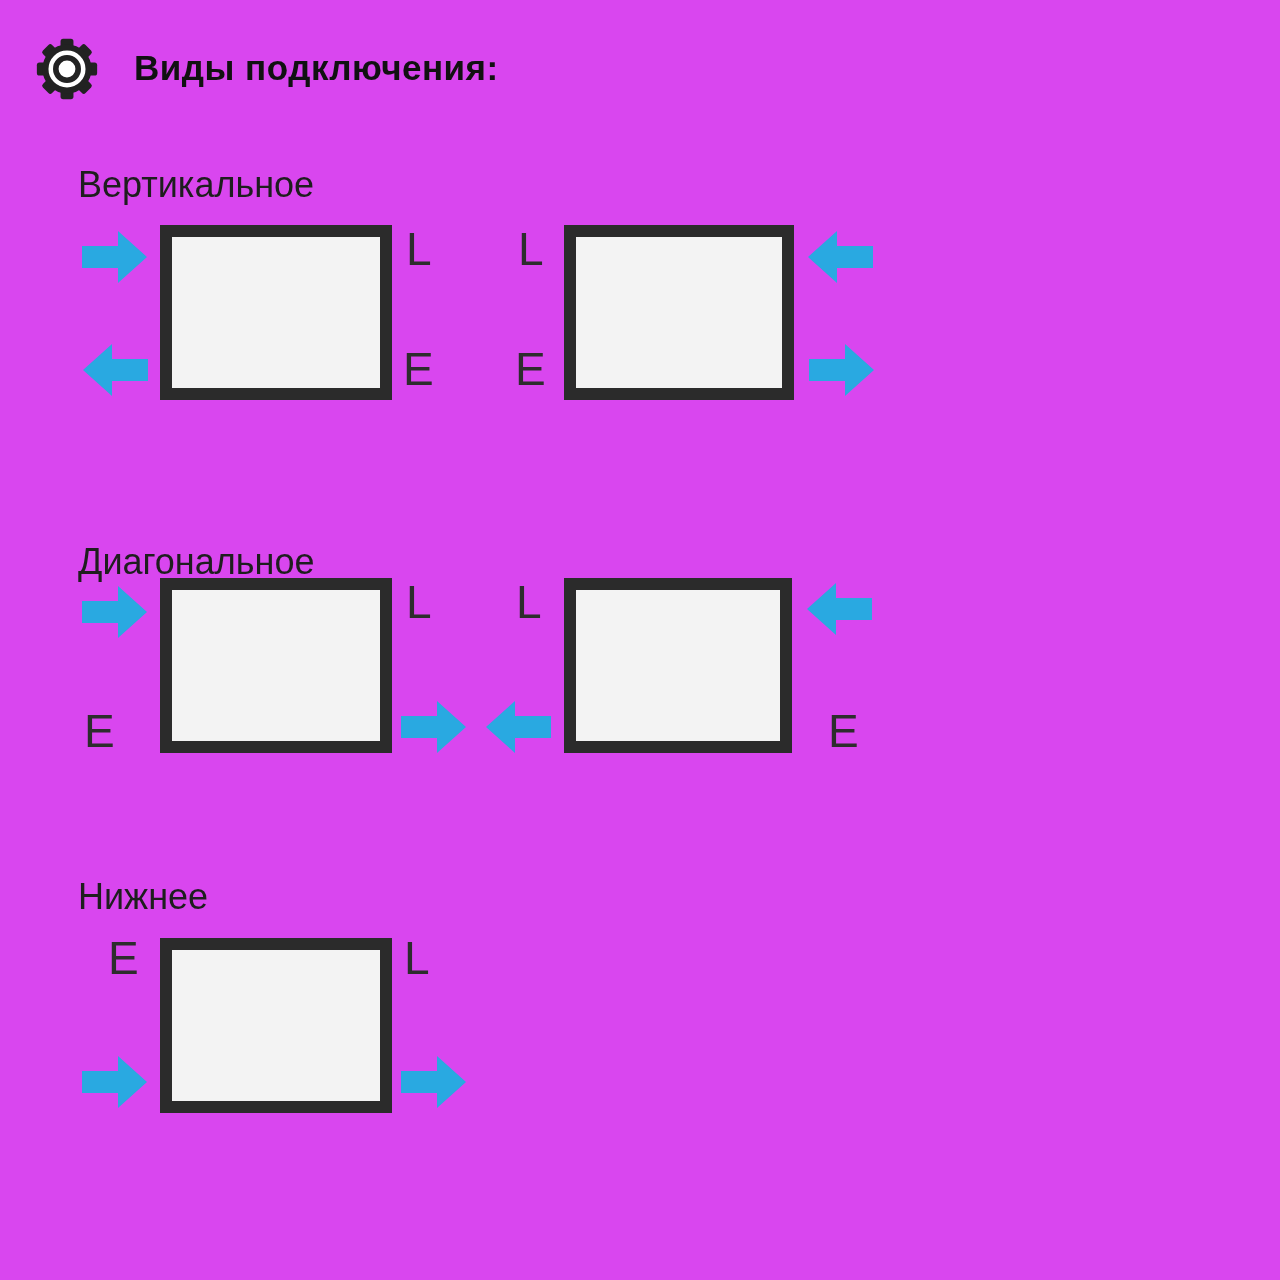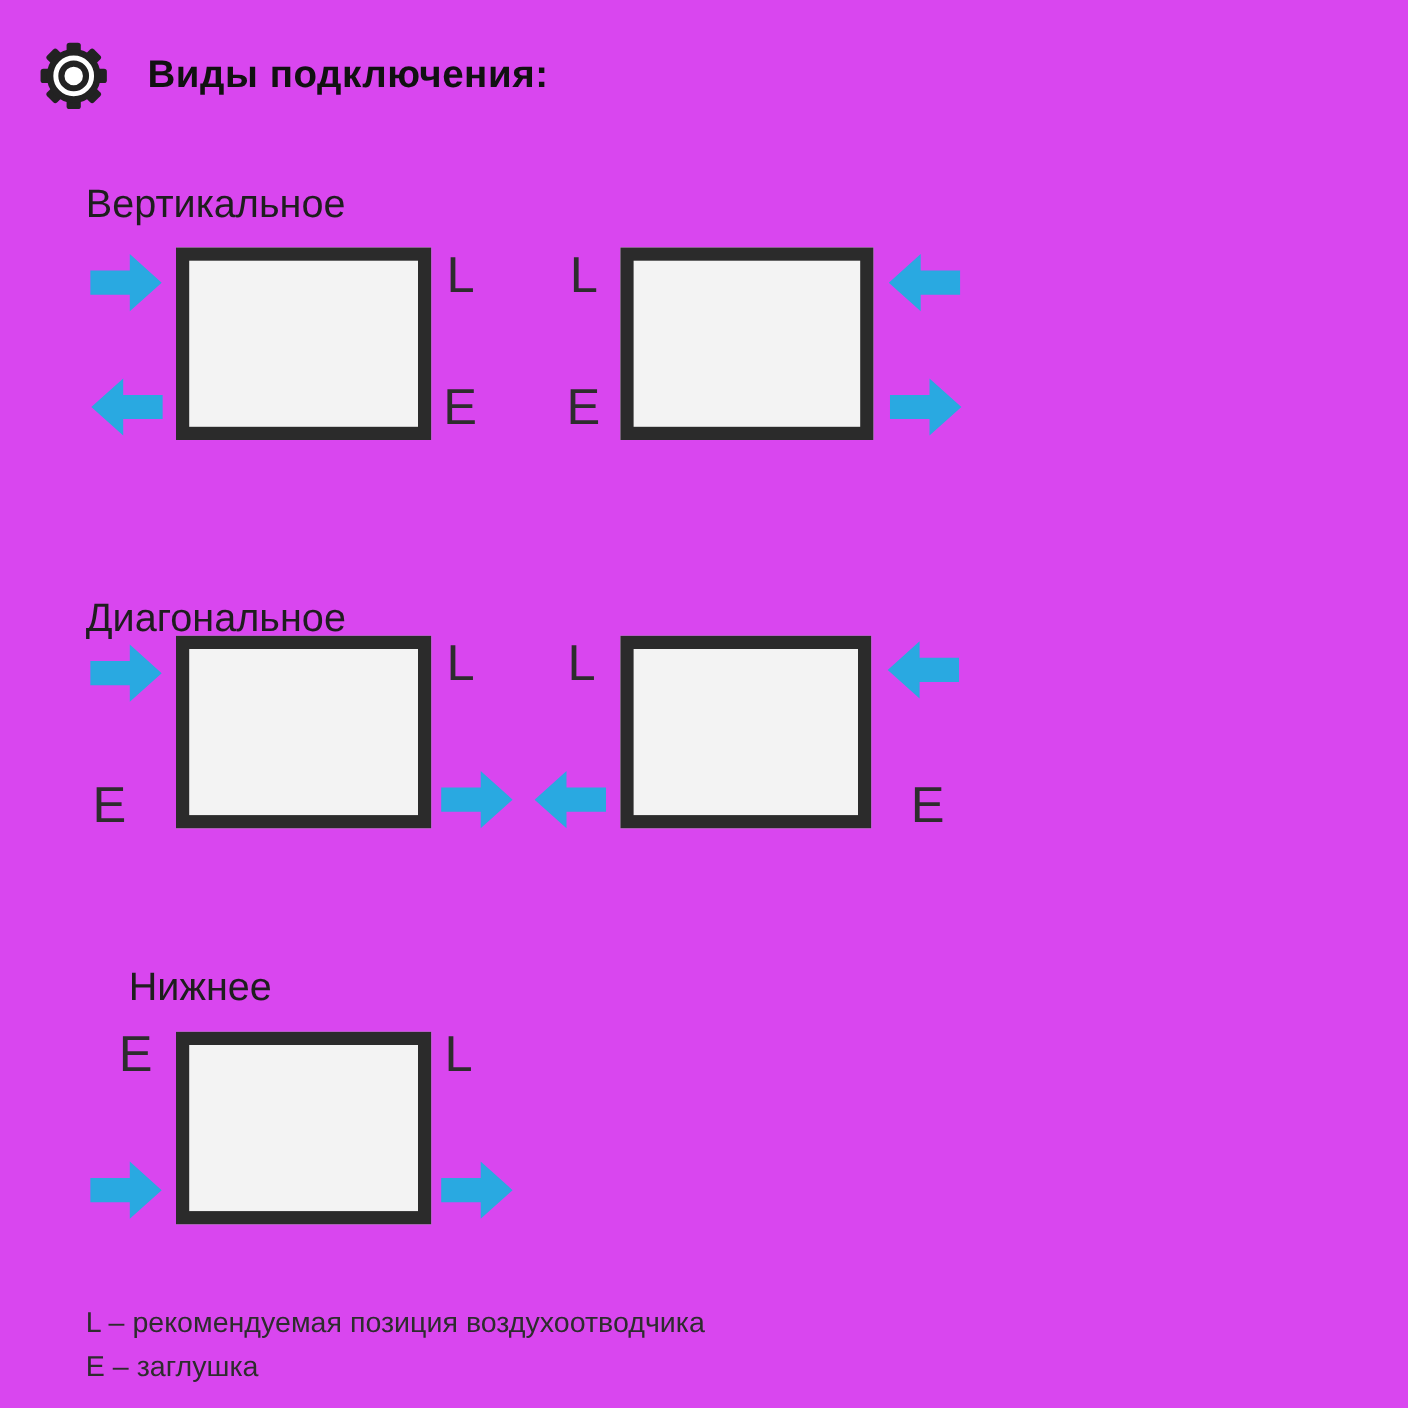--- a/index.html
+++ b/index.html
@@ -97,34 +97,30 @@
       </svg>
   </div>
   <div class="rad-box" style="left:564px;top:578px;width:228px;"></div>
   <div class="flow-arrow" style="left:806px;top:581px;">
     <svg viewBox="0 0 66 56">
         <polygon points="66,17 30,17 30,2 1,28 30,54 30,39 66,39" fill="#29a9e1"></polygon>
       </svg>
   </div>
   <div class="port-letter" style="left:828px;top:708px;">E</div>
 
-  <div class="section-label" style="left:78px;top:876px;margin-left:39px;">Нижнее</div>
+  <div class="section-label" style="left:78px;top:876px;">Нижнее</div>
 
   <div class="port-letter" style="left:108px;top:935px;">E</div>
   <div class="rad-box" style="left:160px;top:938px;"></div>
   <div class="port-letter" style="left:404px;top:935px;">L</div>
   <div class="flow-arrow" style="left:82px;top:1054px;">
     <svg viewBox="0 0 66 56">
         <polygon points="0,17 36,17 36,2 65,28 36,54 36,39 0,39" fill="#29a9e1"></polygon>
       </svg>
   </div>
   <div class="flow-arrow" style="left:401px;top:1054px;">
     <svg viewBox="0 0 66 56">
         <polygon points="0,17 36,17 36,2 65,28 36,54 36,39 0,39" fill="#29a9e1"></polygon>
       </svg>
   </div>
 
-  <div class="legend">
-    <div>L – рекомендуемая позиция воздухоотводчика</div>
-    <div>E – заглушка</div>
-  </div>
 
 </div>
 
 </body></html>

